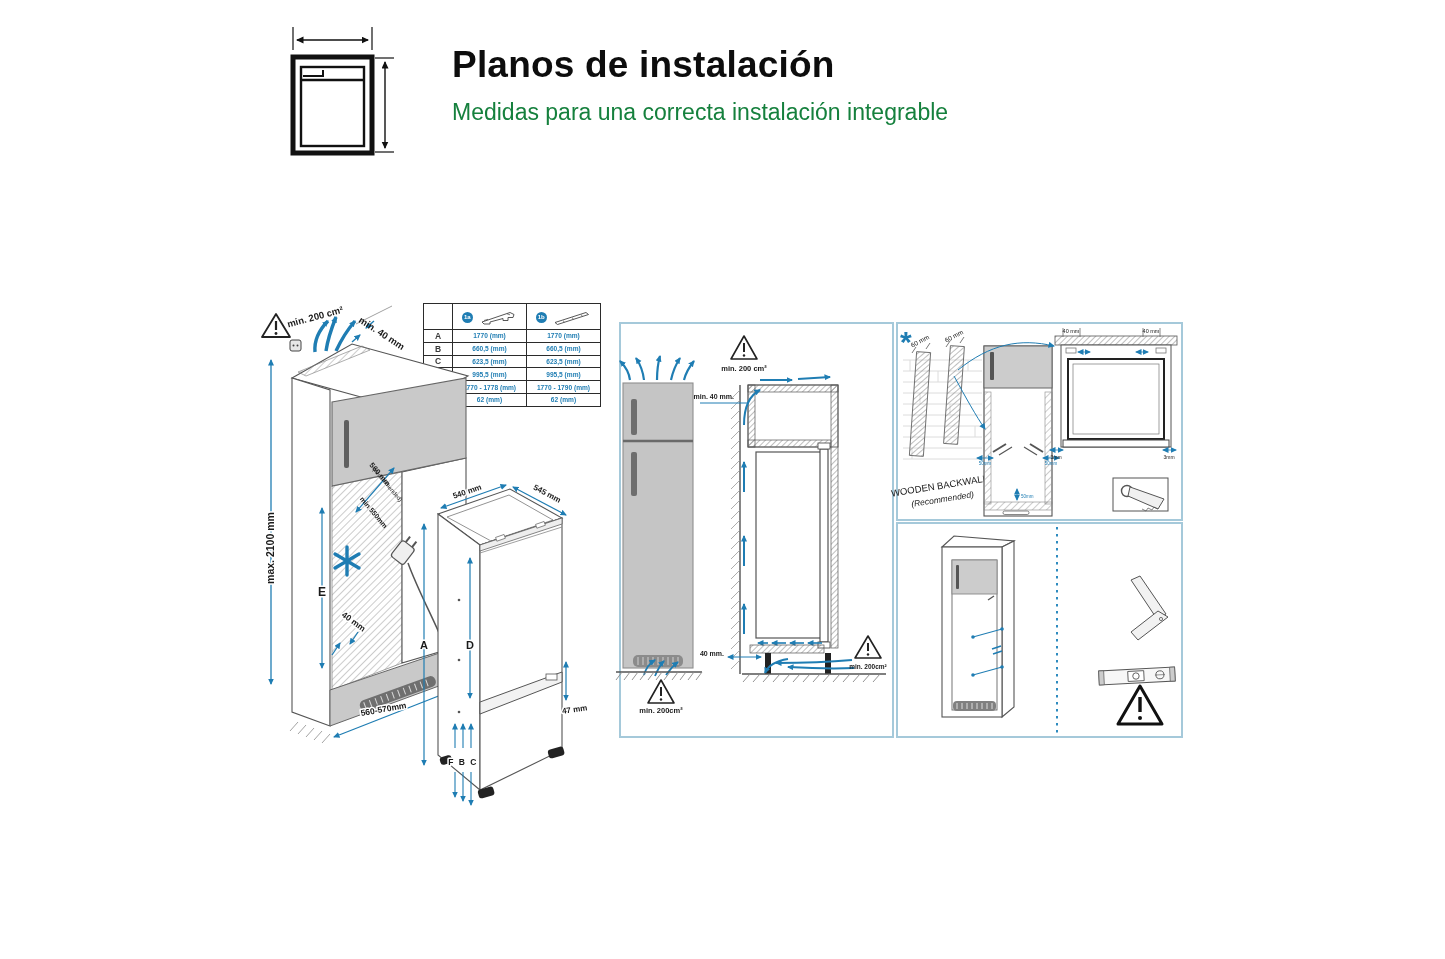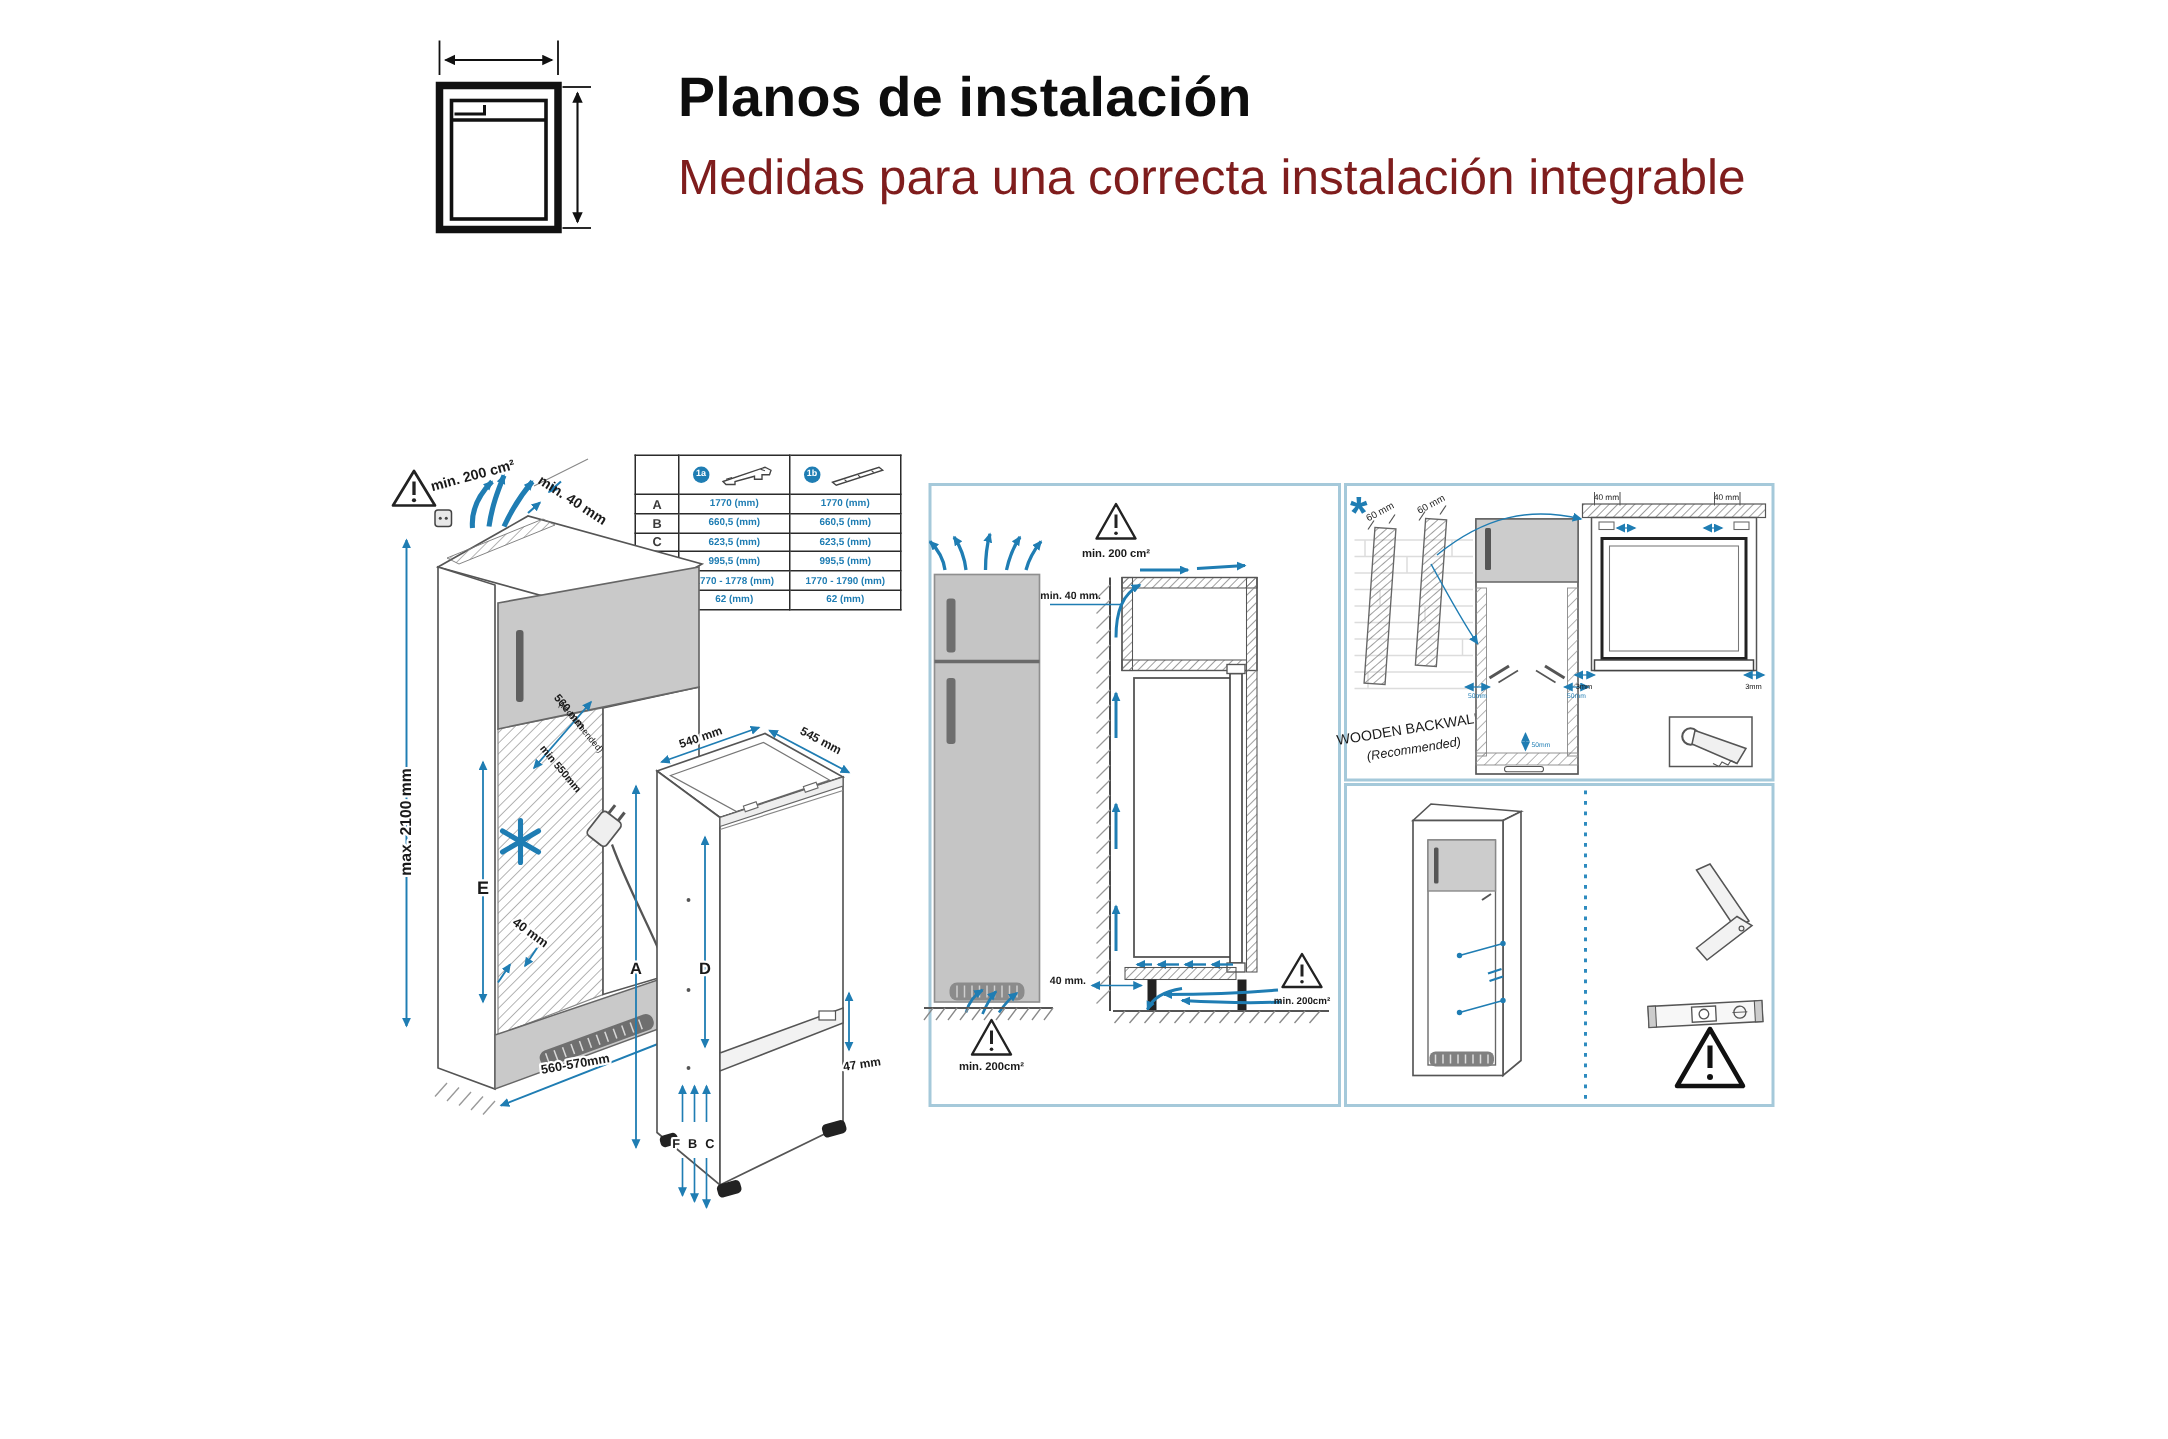--- a/index.html
+++ b/index.html
@@ -1,21 +1,21 @@
 <!DOCTYPE html>
 <html><head>
 <meta charset="utf-8">
 <style>
   *{margin:0;padding:0;box-sizing:border-box}
   html,body{background:#fff}
   body{width:1445px;height:959px;position:relative;overflow:hidden;font-family:"Liberation Sans",sans-serif}
   .page{position:absolute;inset:0;width:1445px;height:932px;background:#fff}
   .hdr{position:absolute;left:452px;top:44px}
   .hdr h1{font-size:37px;font-weight:bold;color:#0d0d0d;letter-spacing:.2px}
-  .hdr p{font-size:33px;color:#7f1d1d;margin-top:13px;font-weight:400}
+  .hdr p{font-size:23px;color:#15803d;margin-top:13px;font-weight:400}
   svg.scene{position:absolute;left:0;top:0;width:1445px;height:959px}
   
   .dim-table{position:absolute;left:423px;top:303px;border-collapse:collapse;table-layout:fixed;width:178px;background:#fff}
   .dim-table th,.dim-table td{border:1px solid #2b2b2b;text-align:center;vertical-align:middle;padding:0;height:12.8px;overflow:hidden}
   .dim-table thead th{height:26px}
   .dim-table .rowlbl{width:29px;font-size:8.5px;font-weight:bold;color:#3a3a3a}
   .dim-table td{font-size:6.6px;color:#1f7db3;font-weight:bold;width:74px;white-space:nowrap}
   .badge{display:inline-flex;align-items:center;justify-content:center;width:11px;height:11px;border-radius:50%;background:#1f7db3;color:#fff;font-size:6px;font-weight:bold;vertical-align:middle}
   .hdricon{vertical-align:middle;margin-left:2px}
   .lnw{stroke:#555;fill:#fff;stroke-width:1.1}

